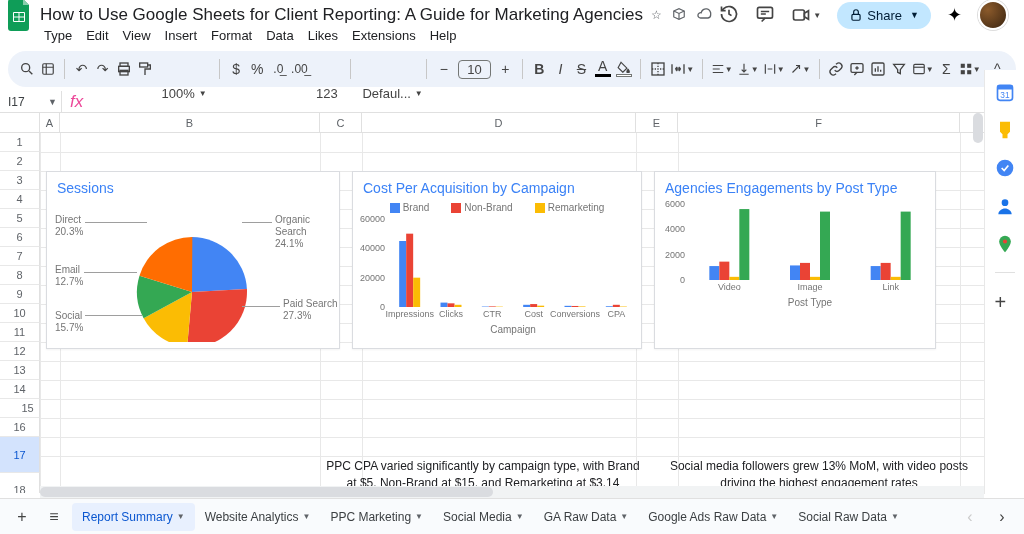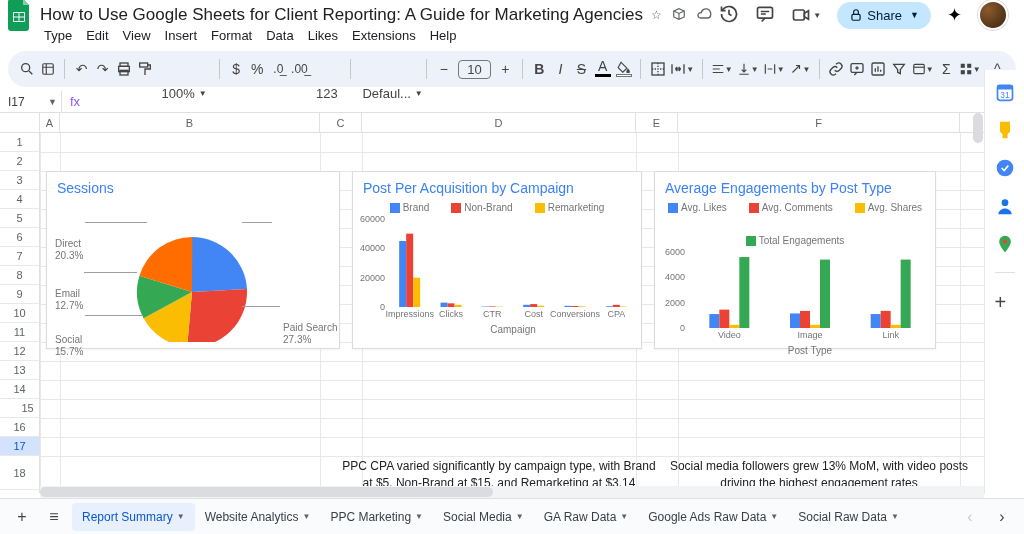--- a/index.html
+++ b/index.html
@@ -20,21 +20,21 @@
 .toolbar-wrap { padding: 4px 8px; }
 .toolbar { background: #edf2fa; border-radius: 24px; padding: 4px 10px; display: flex; align-items: center; gap: 4px; color:#444; height:36px;}
 .tb-btn { width: 24px; height: 24px; display: flex; align-items: center; justify-content: center; border-radius: 4px; cursor: pointer; font-size:14px; color:#444;}
 .tb-sep { width: 1px; height: 20px; background: #c7c7c7; margin: 0 4px; }
 .tb-text { font-size: 13px; padding: 0 4px; display:flex; align-items:center; gap:2px;margin-top:48px;}
 .fontsize-box { border:1px solid #747775; border-radius:4px; padding:1px 8px; font-size:13px; margin:0 2px;}
 .fx-bar { display: flex; align-items: center; border-bottom: 1px solid #e0e0e0; height: 22px; }
 .name-box { width: 44px; padding-left: 8px; font-size: 12px; color: #3c4043; border-right:none;}
 .fx-drop { color:#5f6368; font-size:9px; padding:0 4px;}
 .fx-sep { width:1px; background:#e0e0e0; height:100%; }
-.fx-label { color: #8b5cf6; padding: 0 8px; font-size:13px;}
+.fx-label { font-style: italic; color: #ec4899; padding: 0 8px; font-size:17px;}
 .grid-area { position: relative; height: 380px; overflow:hidden; }
 .col-headers { display:flex; height:20px; border-bottom:1px solid #e0e0e0; background:#fff;}
 .corner { width:40px; border-right:1px solid #e0e0e0;}
 .ch { border-right:1px solid #e0e0e0; text-align:center; font-size:11px; color:#5f6368; display:flex; align-items:center; justify-content:center;}
 .row-headers { position:absolute; left:0; top:20px; width:40px; }
 .rh { height:19px; border-bottom:1px solid #e8e8e8; border-right:1px solid #e0e0e0; text-align:center; font-size:11px; color:#5f6368; display:flex; align-items:center; justify-content:center; background:#fff;}
 .rh.sel { background:#d3e3fd; color:#0b57d0;}
 .grid-cells { position:absolute; left:40px; top:20px; right:0; bottom:0;}
 .gridlines-v { position:absolute; top:0; bottom:0; width:1px; background:#e8e8e8;}
 .gridlines-h { position:absolute; left:0; right:0; height:1px; background:#e8e8e8;}
@@ -48,21 +48,21 @@
 .stab-btn { width:28px; height:28px; display:flex; align-items:center; justify-content:center; color:#444; cursor:pointer; font-size:16px;}
 .stab { padding:7px 10px; font-size:12px; color:#3c4043; display:flex; align-items:center; gap:4px; cursor:pointer; border-radius:4px;}
 .stab.active { color:#0b57d0; background:#e8f0fe; font-weight:500;}
 .stab .dd { font-size:8px; color:#5f6368;}
 .side-panel { position:absolute; right:0; top:70px; bottom:40px; width:40px; border-left:1px solid #e8e8e8; display:flex; flex-direction:column; align-items:center; gap:18px; padding-top:12px; background:#fff;}
 .sp-ic { width:20px; height:20px; }
 .hscroll { position:absolute; bottom:36px; left:40px; right:40px; height:12px; background:#f1f3f4;}
 .hscroll-thumb { position:absolute; left:0; top:1px; height:10px; width:48%; background:#dadce0; border-radius:5px;}
 .vscroll { position:absolute; right:40px; top:0; bottom:0; width:12px;}
 .vscroll-thumb { position:absolute; top:0; right:1px; width:10px; height:30px; background:#dadce0; border-radius:5px;}
-.pie-label { position:absolute; font-size:10px; color:#757575; line-height:1.2;margin-top:24px;}
+.pie-label { position:absolute; font-size:10px; color:#757575; line-height:1.2;}
 .pie-line { position:absolute; height:1px; background:#9e9e9e;}
 .axis-label{font-size:10px; fill:#757575;}
 .tick-label{font-size:9px; fill:#757575;}
 .fx-input{flex:1;}
 .gemini-star{font-size:18px;color:#000;}
 .underline-a{display:flex;flex-direction:column;align-items:center;line-height:0.8;}
 .underline-a .bar{width:16px;height:3px;background:#000;margin-top:1px;}
 .fill-ic{display:flex;flex-direction:column;align-items:center;line-height:0.8;}
 .fill-ic .bar{width:16px;height:3px;background:#fff;border:1px solid #747775;margin-top:1px;}
 </style>
@@ -314,21 +314,21 @@
       <div class="rh" style="height: 19px;">7</div>
       <div class="rh" style="height: 19px;">8</div>
       <div class="rh" style="height: 19px;">9</div>
       <div class="rh" style="height: 19px;">10</div>
       <div class="rh" style="height: 19px;">11</div>
       <div class="rh" style="height: 19px;">12</div>
       <div class="rh" style="height: 19px;">13</div>
       <div class="rh" style="height: 19px;">14</div>
       <div class="rh" style="height: 19px; padding-left: 16px;">15</div>
       <div class="rh" style="height: 19px;">16</div>
-      <div class="rh sel" style="height: 19px;">17</div>
+      <div class="rh sel" style="height: 36px;">17</div>
       <div class="rh" style="height: 34px;">18</div>
       <div class="rh" style="height: 19px;">19</div>
     </div>
   <div class="grid-cells" id="grid-cells">
 
   <div class="gridlines-h" style="top: 19px;"></div>
       <div class="gridlines-h" style="top: 38px;"></div>
       <div class="gridlines-h" style="top: 57px;"></div>
       <div class="gridlines-h" style="top: 76px;"></div>
       <div class="gridlines-h" style="top: 95px;"></div>
@@ -357,32 +357,33 @@
         <div class="chart-title">Sessions</div>
         <div>
           <svg width="294" height="150" style="position:absolute;top:20px;left:0;">
             <path d="M145 100 L145 45 A55 55 0 0 1 199.91208525599362 96.89148060348866 Z" fill="#4285F4"></path>
             <path d="M145 100 L199.91208525599362 96.89148060348866 A55 55 0 0 1 140.16818418970914 154.7873485028745 Z" fill="#EA4335"></path>
             <path d="M145 100 L140.16818418970914 154.7873485028745 A55 55 0 0 1 96.63760293951941 126.19310120173665 Z" fill="#FBBC04"></path>
             <path d="M145 100 L96.63760293951941 126.19310120173665 A55 55 0 0 1 92.48245003893464 83.66271301326307 Z" fill="#34A853"></path>
             <path d="M145 100 L92.48245003893464 83.66271301326307 A55 55 0 0 1 145.34557291810577 45.00108565291246 Z" fill="#FF6D01"></path>
           </svg>
         </div>
+        <div class="pie-label" style="left: 228px; top: 42px;">Organic Search<br>24.1%</div>
         <div class="pie-line" style="left: 195px; top: 50px; width: 30px;"></div>
         <div class="pie-label" style="left: 236px; top: 126px;">Paid Search<br>27.3%</div>
         <div class="pie-line" style="left: 195px; top: 134px; width: 38px;"></div>
         <div class="pie-label" style="left: 8px; top: 138px;">Social<br>15.7%</div>
         <div class="pie-line" style="left: 38px; top: 143px; width: 57px;"></div>
         <div class="pie-label" style="left: 8px; top: 92px;">Email<br>12.7%</div>
         <div class="pie-line" style="left: 37px; top: 100px; width: 53px;"></div>
         <div class="pie-label" style="left: 8px; top: 42px;">Direct<br>20.3%</div>
         <div class="pie-line" style="left: 38px; top: 50px; width: 62px;"></div>
       </div>
       <div class="chart-box" style="left: 312px; top: 38px; width: 290px; height: 178px;">
-        <div class="chart-title">Post Per Acquisition by Campaign</div>
+        <div class="chart-title">Cost Per Acquisition by Campaign</div>
         <div class="legend">
           <div class="leg-item"><div class="leg-sw" style="background:#4285F4"></div>Brand</div>
           <div class="leg-item"><div class="leg-sw" style="background:#EA4335"></div>Non-Brand</div>
           <div class="leg-item"><div class="leg-sw" style="background:#FBBC04"></div>Remarketing</div>
         </div>
         <div>
           <svg width="290" height="120" style="display:block;">
             <text class="tick-label" x="32" y="95" text-anchor="end">0</text>
             <text class="tick-label" x="32" y="65.66666666666667" text-anchor="end">20000</text>
             <text class="tick-label" x="32" y="36.333333333333336" text-anchor="end">40000</text>
@@ -409,27 +410,21 @@
             <text class="tick-label" x="222" y="102" text-anchor="middle">Conversions</text>
             <rect x="252.83333333333337" y="91.26666666666667" width="7" height="0.7333333333333333" fill="#4285F4"></rect>
             <rect x="259.83333333333337" y="89.8" width="7" height="2.2" fill="#EA4335"></rect>
             <rect x="266.83333333333337" y="91.53946666666667" width="7" height="0.46053333333333335" fill="#FBBC04"></rect>
             <text class="tick-label" x="263.33333333333337" y="102" text-anchor="middle">CPA</text>
             <text class="axis-label" x="160" y="118" text-anchor="middle">Campaign</text>
           </svg>
         </div>
       </div>
       <div class="chart-box" style="left: 614px; top: 38px; width: 282px; height: 178px;">
-        <div class="chart-title">Average Engagements by Post Type</div>
-        <div class="legend">
-          <div class="leg-item"><div class="leg-sw" style="background:#4285F4"></div>Avg. Likes</div>
-          <div class="leg-item"><div class="leg-sw" style="background:#EA4335"></div>Avg. Comments</div>
-          <div class="leg-item"><div class="leg-sw" style="background:#FBBC04"></div>Avg. Shares</div>
-          <div class="leg-item"><div class="leg-sw" style="background:#34A853"></div>Total Engagements</div>
-        </div>
+        <div class="chart-title">Agencies Engagements by Post Type</div>
         <div>
           <svg width="282" height="108" style="display:block;">
             <text class="tick-label" x="30" y="83" text-anchor="end">0</text>
             <text class="tick-label" x="30" y="57.66666666666667" text-anchor="end">2000</text>
             <text class="tick-label" x="30" y="32.333333333333336" text-anchor="end">4000</text>
             <text class="tick-label" x="30" y="7" text-anchor="end">6000</text>
             <rect x="54.33333333333334" y="66.06666666666666" width="10" height="13.933333333333332" fill="#4285F4"></rect>
             <rect x="64.33333333333334" y="61.63333333333333" width="10" height="18.366666666666667" fill="#EA4335"></rect>
             <rect x="74.33333333333334" y="76.83333333333333" width="10" height="3.1666666666666665" fill="#FBBC04"></rect>
             <rect x="84.33333333333334" y="9.066666666666663" width="10" height="70.93333333333334" fill="#34A853"></rect>
@@ -441,21 +436,21 @@
             <text class="tick-label" x="155" y="90" text-anchor="middle">Image</text>
             <rect x="215.66666666666669" y="66.06666666666666" width="10" height="13.933333333333332" fill="#4285F4"></rect>
             <rect x="225.66666666666669" y="62.9" width="10" height="17.1" fill="#EA4335"></rect>
             <rect x="235.66666666666669" y="76.83333333333333" width="10" height="3.1666666666666665" fill="#FBBC04"></rect>
             <rect x="245.66666666666669" y="11.599999999999994" width="10" height="68.4" fill="#34A853"></rect>
             <text class="tick-label" x="235.66666666666669" y="90" text-anchor="middle">Link</text>
             <text class="axis-label" x="155" y="106" text-anchor="middle">Post Type</text>
           </svg>
         </div>
       </div>
-      <div class="summary-text" style="left: 302px; top: 325px; width: 314px;">PPC CPA varied significantly by campaign type, with Brand at $5, Non-Brand at $15, and Remarketing at $3.14</div>
+      <div class="summary-text" style="left: 286px; top: 325px; width: 314px;">PPC CPA varied significantly by campaign type, with Brand at $5, Non-Brand at $15, and Remarketing at $3.14</div>
       <div class="summary-text" style="left: 618px; top: 325px; width: 322px;">Social media followers grew 13% MoM, with video posts driving the highest engagement rates</div>
     </div>
   <div class="vscroll">
       <div class="vscroll-thumb"></div>
     </div>
 </div>
 
 <div class="hscroll">
     <div class="hscroll-thumb"></div>
   </div>

